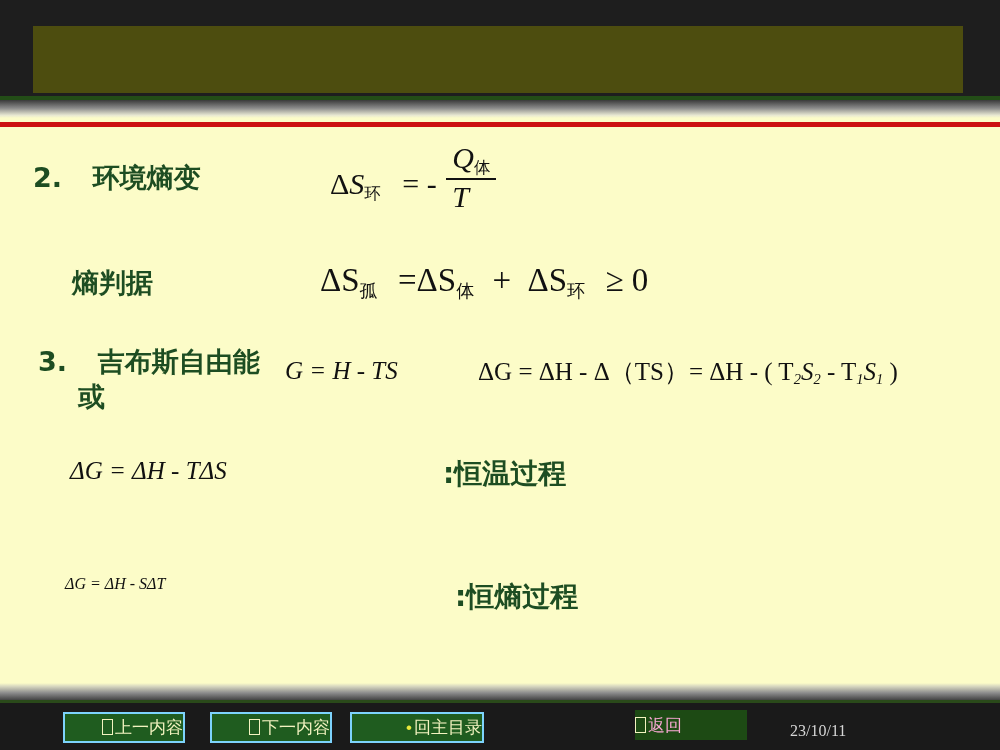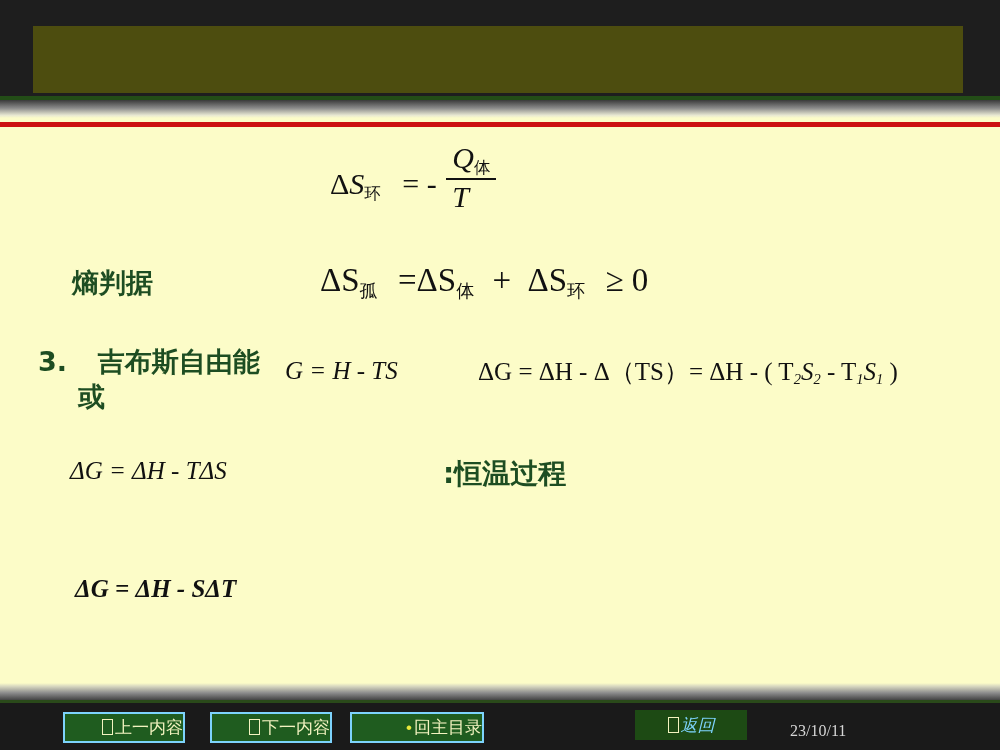--- a/index.html
+++ b/index.html
@@ -127,21 +127,21 @@
   #item3-label { left: 38px; top: 345px; font-size: 27px; line-height: 1.28; }
   #item3-label .second { display: block; padding-left: 40px; }
   #eq-gibbs    { left: 285px; top: 357px; font-size: 25px; }
   #eq-gibbs2   { left: 478px; top: 355px; font-size: 25px; }
 
   
   #eq-iso      { left: 70px; top: 457px; font-size: 25px; }
   #lbl-iso     { left: 443px; top: 455px; font-size: 28px; }
 
   
-  #eq-isen     { left: 75px; top: 575px; font-size: 25px; font-weight: bold; }
+  #eq-isen     { left: 65px; top: 575px; font-size: 16px; }
   #lbl-isen    { left: 455px; top: 578px; font-size: 28px; }
 
   
   .foot-grad {
     position: absolute;
     left: 0; top: 683px;
     width: 1000px;
     height: 18px;
     background: linear-gradient(to bottom, #fcfcc8 0%, #d8d8c0 18%, #8c8c8c 55%, #3a3a3a 100%);
   }
@@ -176,27 +176,25 @@
   #btn-prev { left: 63px; width: 118px; }
   #btn-next { left: 210px; width: 118px; }
   #btn-home { left: 350px; width: 130px; }
   #btn-back {
     position: absolute;
     left: 635px; top: 710px;
     width: 112px;
     height: 30px;
     background: #1d4a14;
     border: none;
-    color: #7dd3fc;
+    color: #f9a8d4;
     font-family: "DejaVu Sans", "Liberation Sans", sans-serif;
     font-size: 17px;
     line-height: 30px;
-    text-align: center;
-    white-space: nowrap;
-    font-style: italic;
+    white-space: nowrap;
   }
   .tofu {
     display: inline-block;
     width: 9px;
     height: 14px;
     border: 1px solid #f3f3c0;
     vertical-align: -2px;
     margin-right: 2px;
   }
   .bullet {
@@ -223,20 +221,25 @@
       <div class="header-title"></div>
     </div>
   </div>
   <div class="green-rule"></div>
   <div class="grad-strip"></div>
 
   <div class="body-area">
     <div class="red-rule2"></div>
   </div>
 
+  <div class="cn" id="item2-label">
+    <span>2.</span>
+    <span style="display:inline-block;width:12px"></span>
+    <span>环境熵变</span>
+  </div>
 
   <div class="mathline" id="eq-env">
     <span class="up">Δ</span><span>S</span><span class="sub">环</span>
     <span class="up" style="margin-left:14px">= -</span>
     <span class="frac">
       <span class="num"><span>Q</span><span class="sub">体</span></span>
       <span class="den">T</span>
     </span>
   </div>
 
@@ -260,20 +263,21 @@
   <div class="mathline" id="eq-gibbs">G  = H  -  TS</div>
 
   <div class="mathline" id="eq-gibbs2">
     <span class="up">ΔG  = ΔH  -  Δ（TS）= ΔH  - ( T</span><span class="subn">2</span><span>S</span><span class="subn">2</span><span class="up">  -  T</span><span class="subn">1</span><span>S</span><span class="subn">1</span><span class="up"> )</span>
   </div>
 
   <div class="mathline" id="eq-iso">ΔG  = ΔH  -  TΔS</div>
   <div class="cn" id="lbl-iso">:恒温过程</div>
 
   <div class="mathline" id="eq-isen">ΔG  = ΔH  -  SΔT</div>
+  <div class="cn" id="lbl-isen">:恒熵过程</div>
 
   <div class="foot-grad"></div>
   <div class="foot-green"></div>
   <div class="footer"></div>
 
   <div class="nav-btn" id="btn-prev"><span class="tofu"></span><span>上一内容</span></div>
 
   <div class="nav-btn" id="btn-next"><span class="tofu"></span><span>下一内容</span></div>
 
   <div class="nav-btn" id="btn-home"><span class="bullet">•</span><span>回主目录</span></div>

